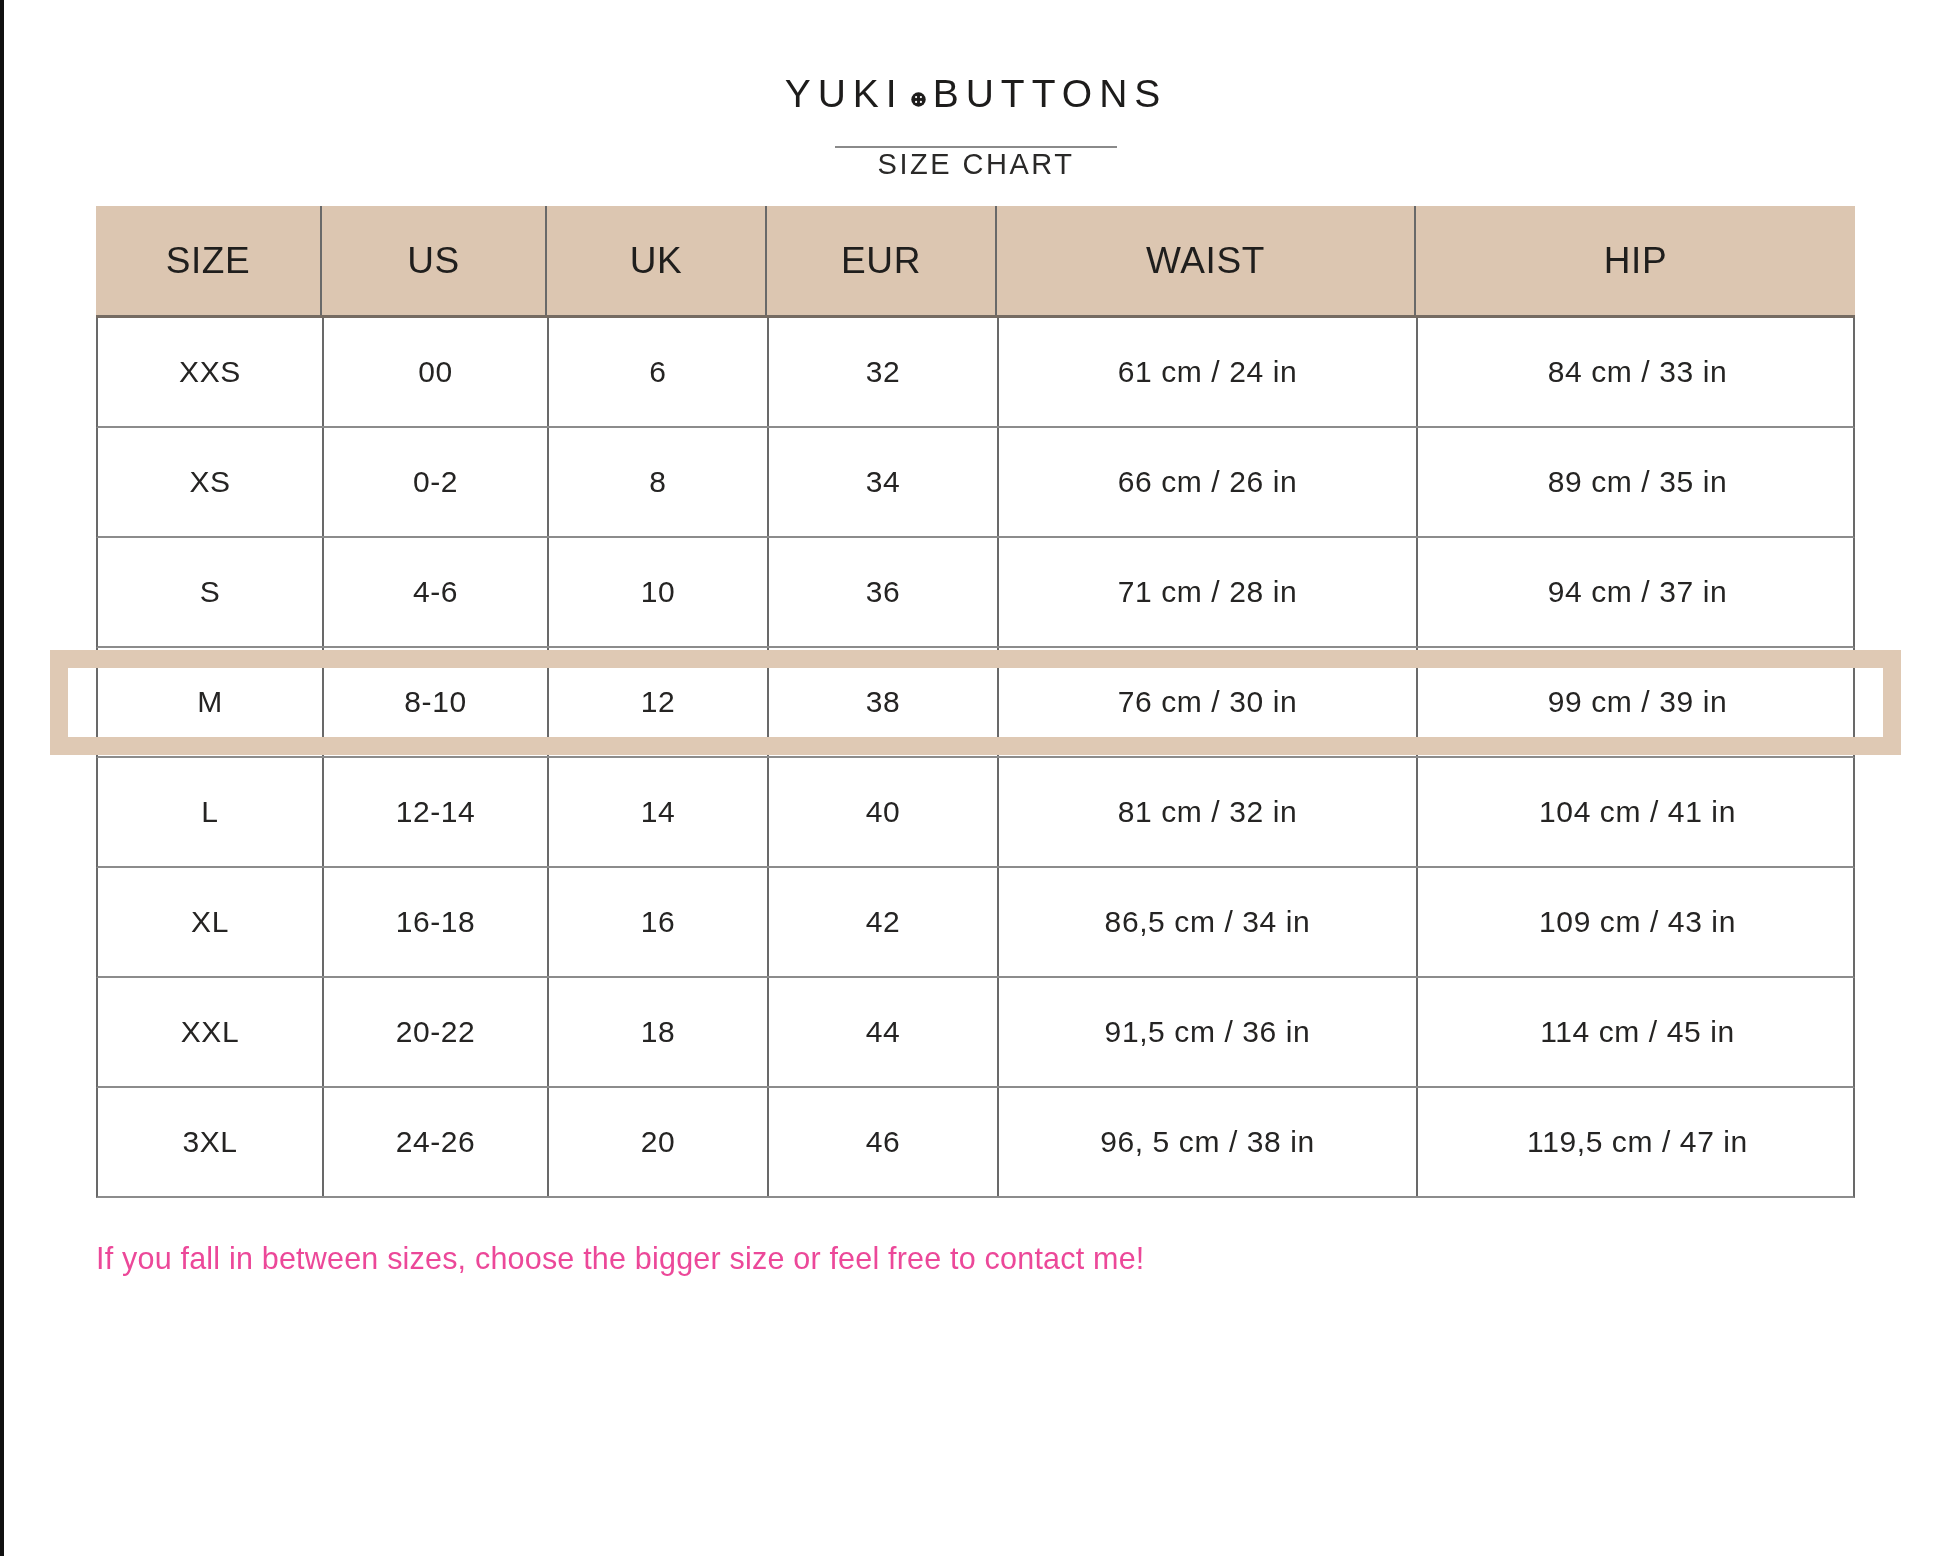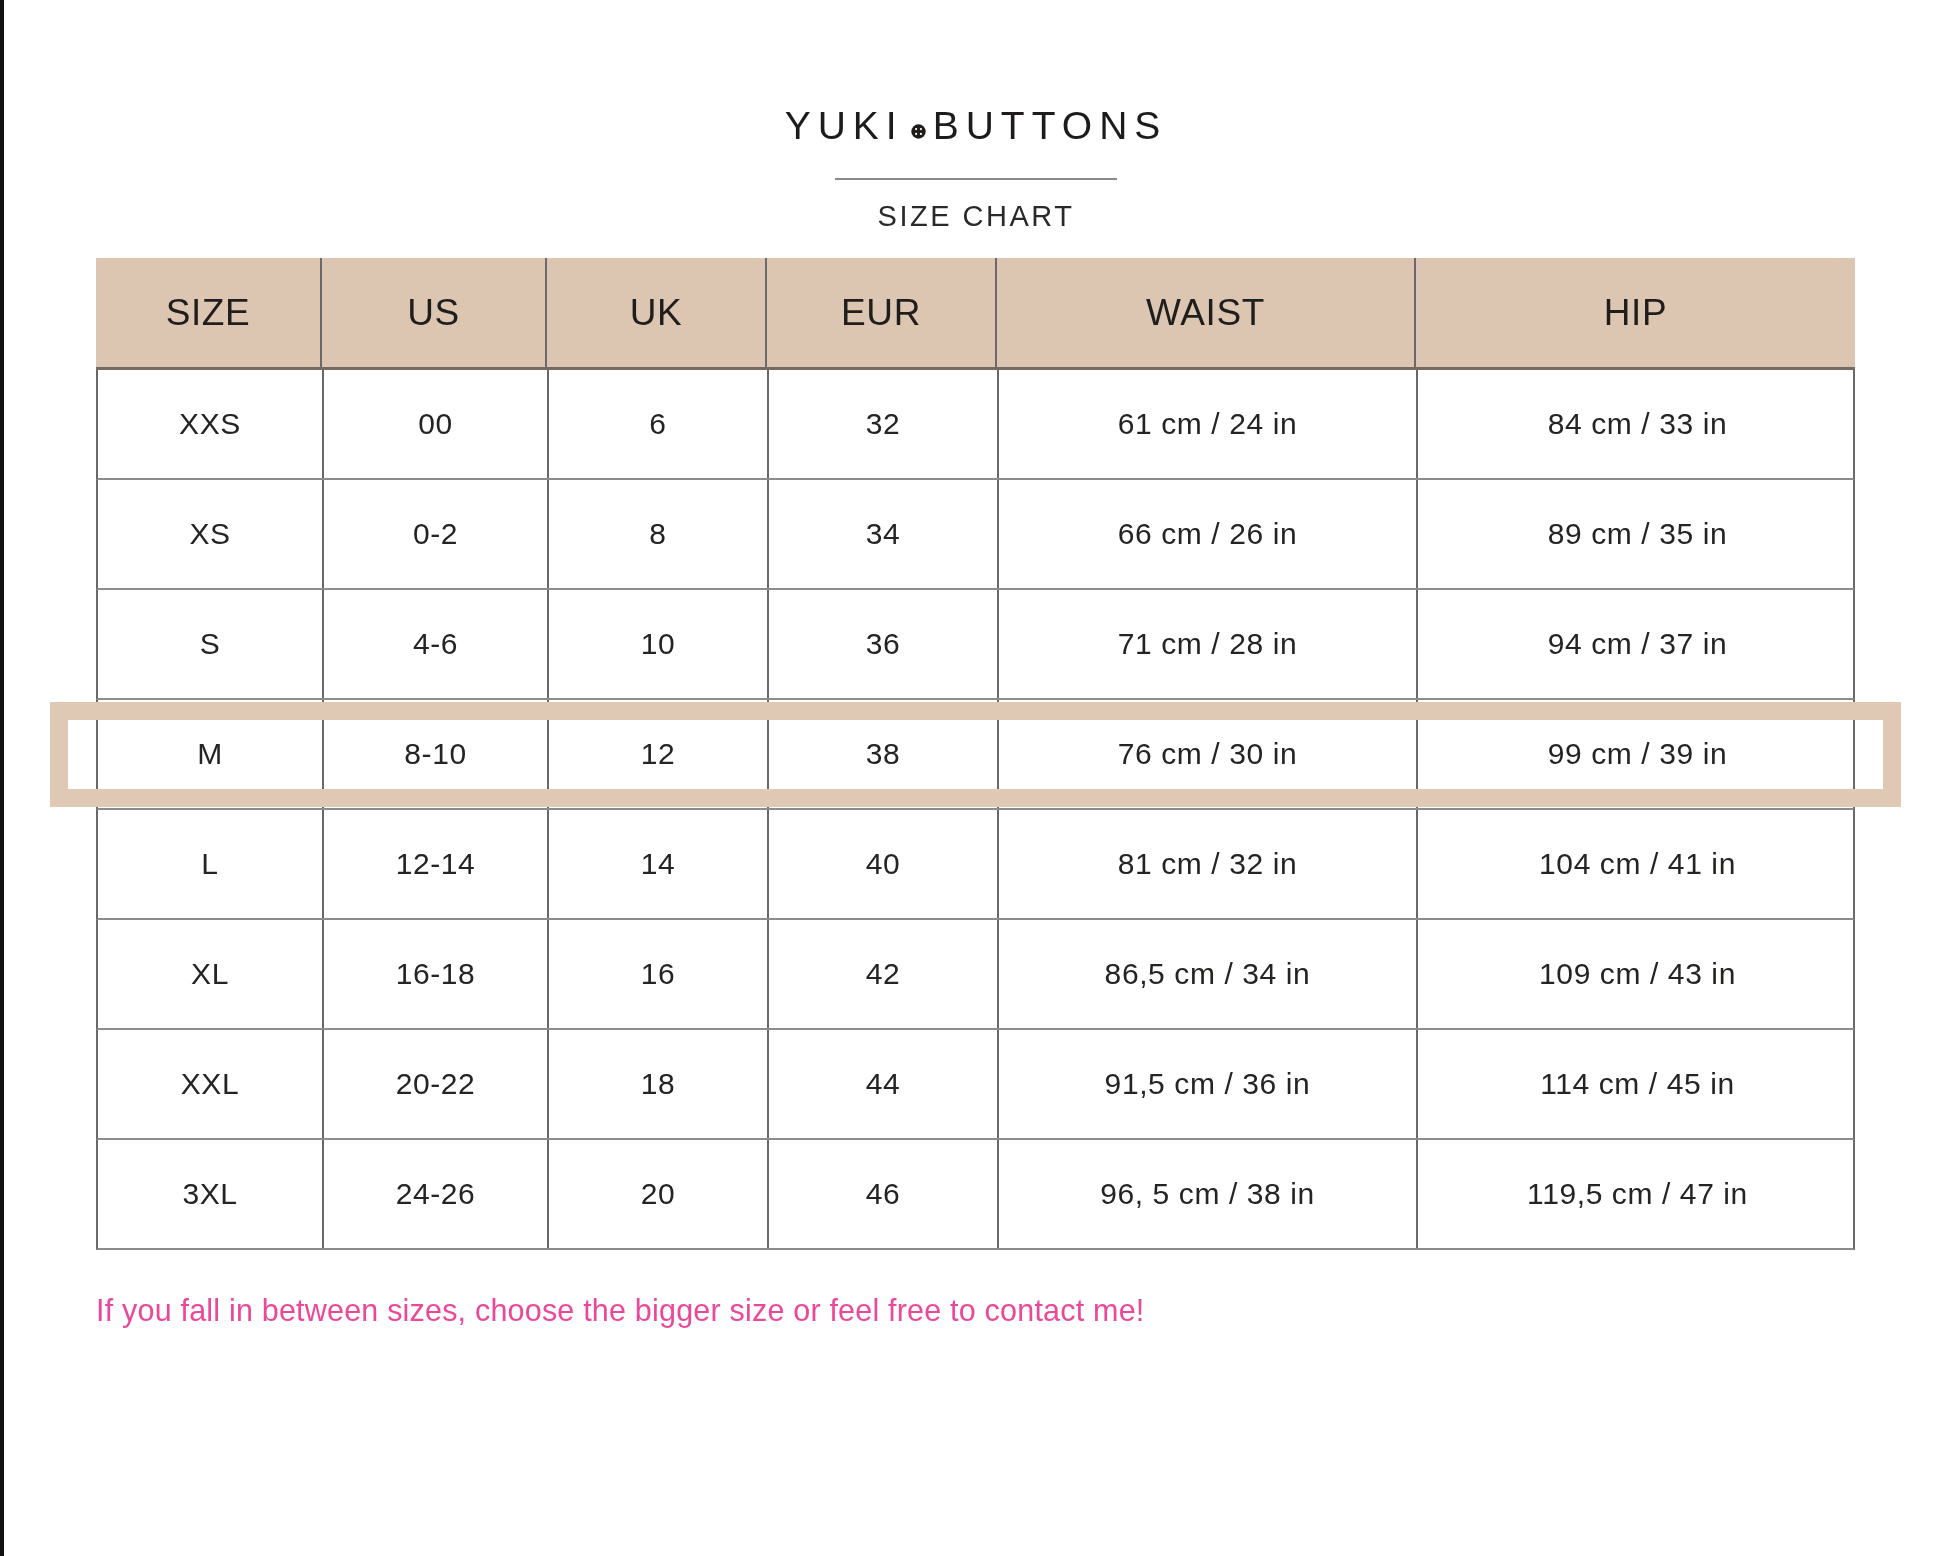--- a/index.html
+++ b/index.html
@@ -15,37 +15,37 @@
     position: absolute; left: 0; top: 0;
     width: 4px; height: 1556px;
     background: var(--left-bar, #111);
   }
   .page {
     position: absolute;
     left: 96px; top: 0;
     width: 1760px;
   }
   
-  .brand-block { text-align: center; padding-top: 104px; }
+  .brand-block { text-align: center; padding-top: 72px; }
   .brand {
     font-size: 39px;
     font-weight: 500;
     letter-spacing: 7px;
     color: #1d1c1b;
     display: inline-flex;
     align-items: baseline;
   }
   .button-icon-svg { margin: 0 7px; display: inline-block; }
   .brand-underline {
     width: 282px; height: 2px;
     background: #8a8a8a;
     margin: 30px auto 0 auto;
   }
   .subtitle {
-    margin-top: 20px;
+    margin-top: 0;
     font-size: 29px;
     font-weight: 400;
     letter-spacing: 2.5px;
     color: #2a2928;
   }
   
   .size-table {
     position: relative;
     margin-top: 25px;
     width: 1759px;

